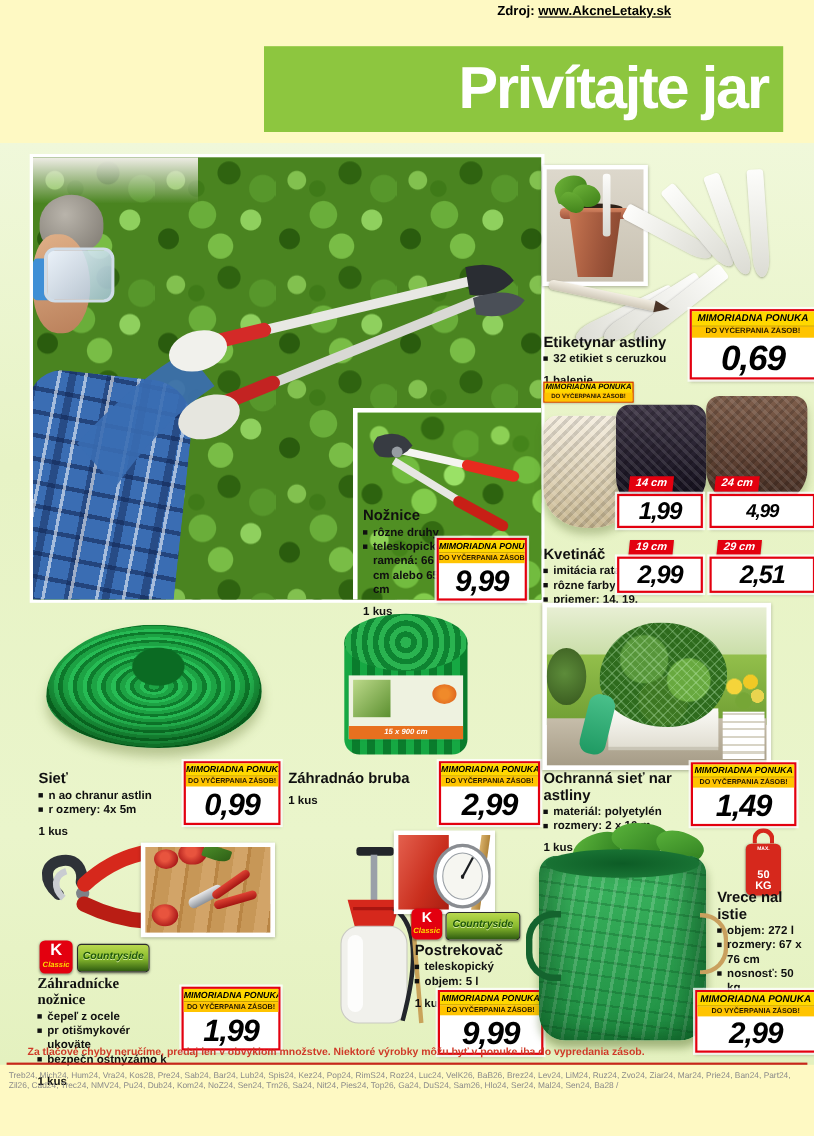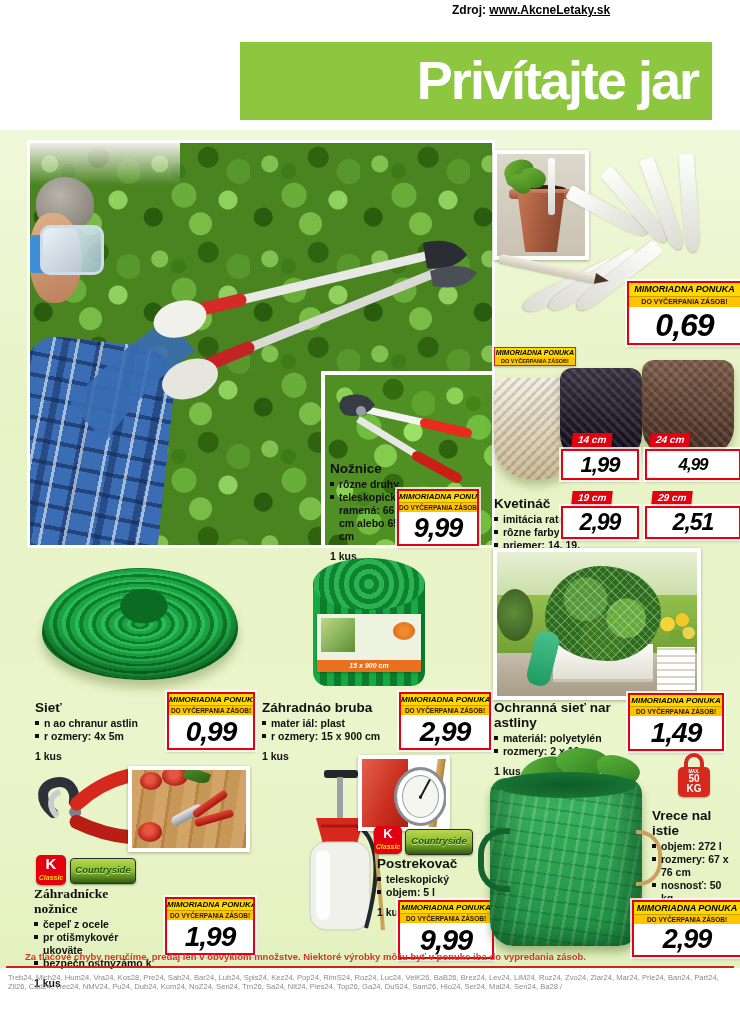--- a/index.html
+++ b/index.html
@@ -1,16 +1,16 @@
 <!DOCTYPE html>
 <html><head>
 <meta charset="utf-8">
 <style>
   html,body{margin:0;padding:0;background:#888;}
-  #page{position:relative;width:740px;height:1033px;background:#ffffff;overflow:hidden;
+  #page{position:relative;width:740px;height:1033px;background:#fef9c3;overflow:hidden;
         font-family:"Liberation Sans",sans-serif;color:#111;}
   
   .source{position:absolute;left:452px;top:3px;font-size:12px;font-weight:bold;color:#000;}
   .source a{color:#000;text-decoration:underline;font-weight:bold;}
   .band{position:absolute;left:240px;top:42px;width:472px;height:78px;background:#8dc63f;}
   .band h1{margin:0;padding:0 14px 0 0;text-align:right;color:#fff;font-size:54px;line-height:76px;
            font-weight:800;letter-spacing:-2px;}
   .content-bg{position:absolute;left:0;top:130px;width:740px;height:838px;
               background:linear-gradient(180deg,#f0f8da,#e7f3c5 35%,#eaf5cb 75%,#e4f1bf);}
   
@@ -160,21 +160,21 @@
   .cslogo{position:absolute;background:linear-gradient(180deg,#b9d84e,#8abc2e 50%,#2e5b10);
          border:1px solid #2c2c2c;border-radius:4px;text-align:center;box-shadow:0 1px 2px rgba(0,0,0,.35);}
   .cslogo span{color:#1d5708;font-weight:800;font-style:italic;font-size:9.5px;line-height:22px;
          text-shadow:0 1px 0 rgba(235,248,190,.8);}
   
   .wt{position:absolute;text-align:center;}
   .wt-handle{width:12px;height:10px;border:4px solid #d6281c;border-bottom:none;border-radius:10px 10px 0 0;margin:0 auto;}
   .wt-body{background:#d6281c;border-radius:5px;color:#fff;font-weight:800;padding:2px 0 3px;box-shadow:0 1px 2px rgba(0,0,0,.3);}
   .wt-body span{display:block;}
   .wt-max{font-size:4.5px;line-height:5px;}
-  .wt-num{font-size:10px;line-height:10px;}
+  .wt-num{font-size:10px;line-height:10px;margin-top:17px;}
   .wt-kg{font-size:10px;line-height:10px;}
   
   .disclaimer{position:absolute;left:25px;top:951px;width:700px;font-size:9.5px;font-weight:bold;color:#cf3a28;}
   .redline{position:absolute;left:6px;top:966px;width:728px;height:2px;background:#c8271a;}
   .codes{position:absolute;left:8px;top:973px;width:724px;font-size:7.6px;line-height:9px;color:#8a8a8a;}
 </style>
 </head>
 <body>
 
 <div id="page">
@@ -248,20 +248,27 @@
 
   <div class="stake" style="left:600px;top:168px;width:15px;height:88px;transform:rotate(-62deg);"></div>
   <div class="stake" style="left:628px;top:160px;width:15px;height:92px;transform:rotate(-40deg);"></div>
   <div class="stake" style="left:655px;top:156px;width:15px;height:96px;transform:rotate(-20deg);"></div>
   <div class="stake" style="left:682px;top:154px;width:15px;height:98px;transform:rotate(-4deg);"></div>
   <div class="stake" style="left:560px;top:238px;width:16px;height:98px;transform:rotate(64deg);"></div>
   <div class="stake" style="left:585px;top:230px;width:16px;height:102px;transform:rotate(58deg);"></div>
   <div class="stake" style="left:610px;top:226px;width:16px;height:102px;transform:rotate(52deg);"></div>
   <div class="pencil"></div>
 
+  <div class="prod" style="left:494px;top:303px;width:135px;">
+    <h3>Etiketynar astliny</h3>
+    <ul>
+      <li>32 etikiet s ceruzkou</li>
+    </ul>
+    <div class="unit">1 balenie</div>
+  </div>
   <div class="badge" style="left:627px;top:281px;width:111px;">
     <div class="t1" style="font-size:9px;line-height:13px;">MIMORIADNA PONUKA</div>
     <div class="t2" style="font-size:7px;line-height:10px;">DO VYČERPANIA ZÁSOB!</div>
     <div class="price" style="font-size:32px;line-height:36px;">0,69</div>
   </div>
 
   <div class="promo" style="left:494px;top:347px;width:80px;">
     <div class="t1">MIMORIADNA PONUKA</div>
     <div class="t2">DO VYČERPANIA ZÁSOB!</div>
   </div>
@@ -312,24 +319,20 @@
   <div class="roll-body" style="left:313px;top:584px;width:112px;height:102px;"></div>
   <div style="position:absolute;left:313px;top:558px;width:112px;height:52px;border-radius:50%;
        background:repeating-radial-gradient(circle at 50% 50%, #2ab350 0 5px, #0e8331 5px 10px);"></div>
   <div class="roll-label" style="left:317px;top:614px;width:104px;height:58px;">
     <div class="rl-pic"></div>
     <div class="rl-flower"></div>
     <div class="rl-strip">15 x 900 cm</div>
   </div>
   <div class="prod" style="left:262px;top:700px;width:135px;">
     <h3>Záhradnáo bruba</h3>
-    <ul>
-      <li>mater iál: plast</li>
-      <li>r ozmery: 15 x 900 cm</li>
-    </ul>
     <div class="unit">1 kus</div>
   </div>
   <div class="badge" style="left:399px;top:692px;width:88px;">
     <div class="t1">MIMORIADNA PONUKA</div>
     <div class="t2">DO VYČERPANIA ZÁSOB!</div>
     <div class="price" style="font-size:28px;line-height:33px;">2,99</div>
   </div>
 
   <div class="framed" style="left:493px;top:548px;width:200px;height:144px;">
     <div class="inner">

